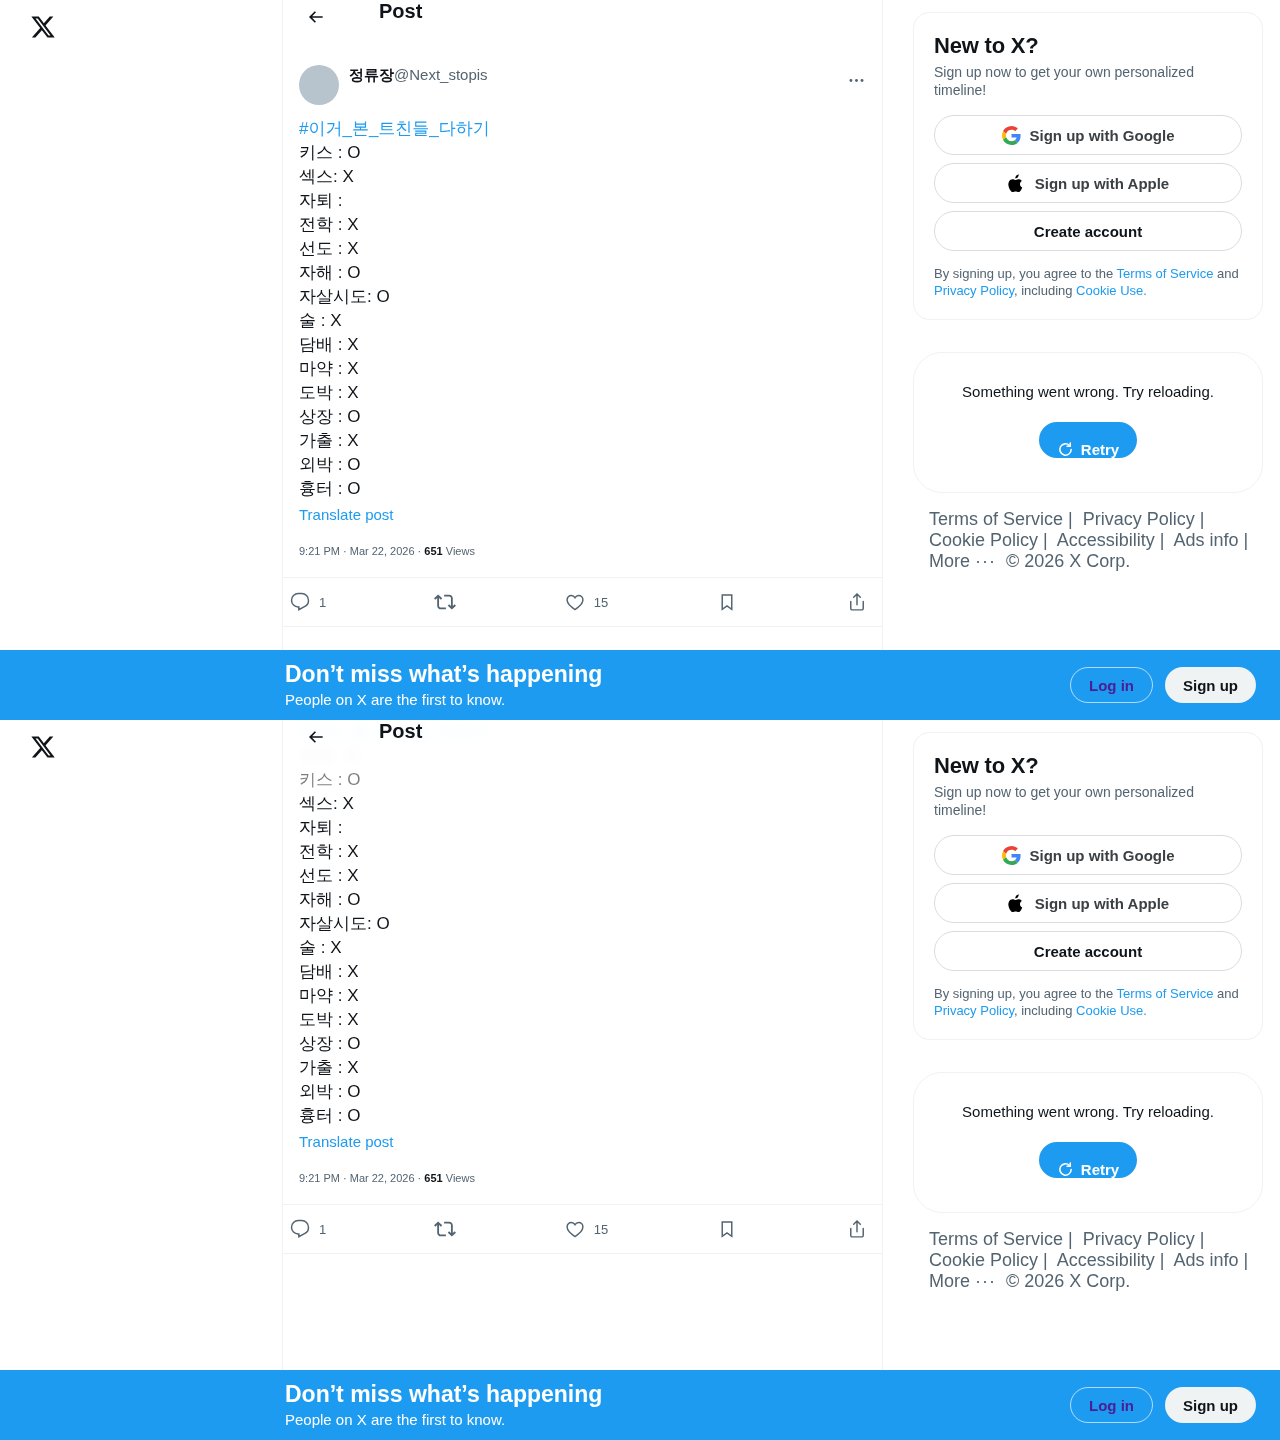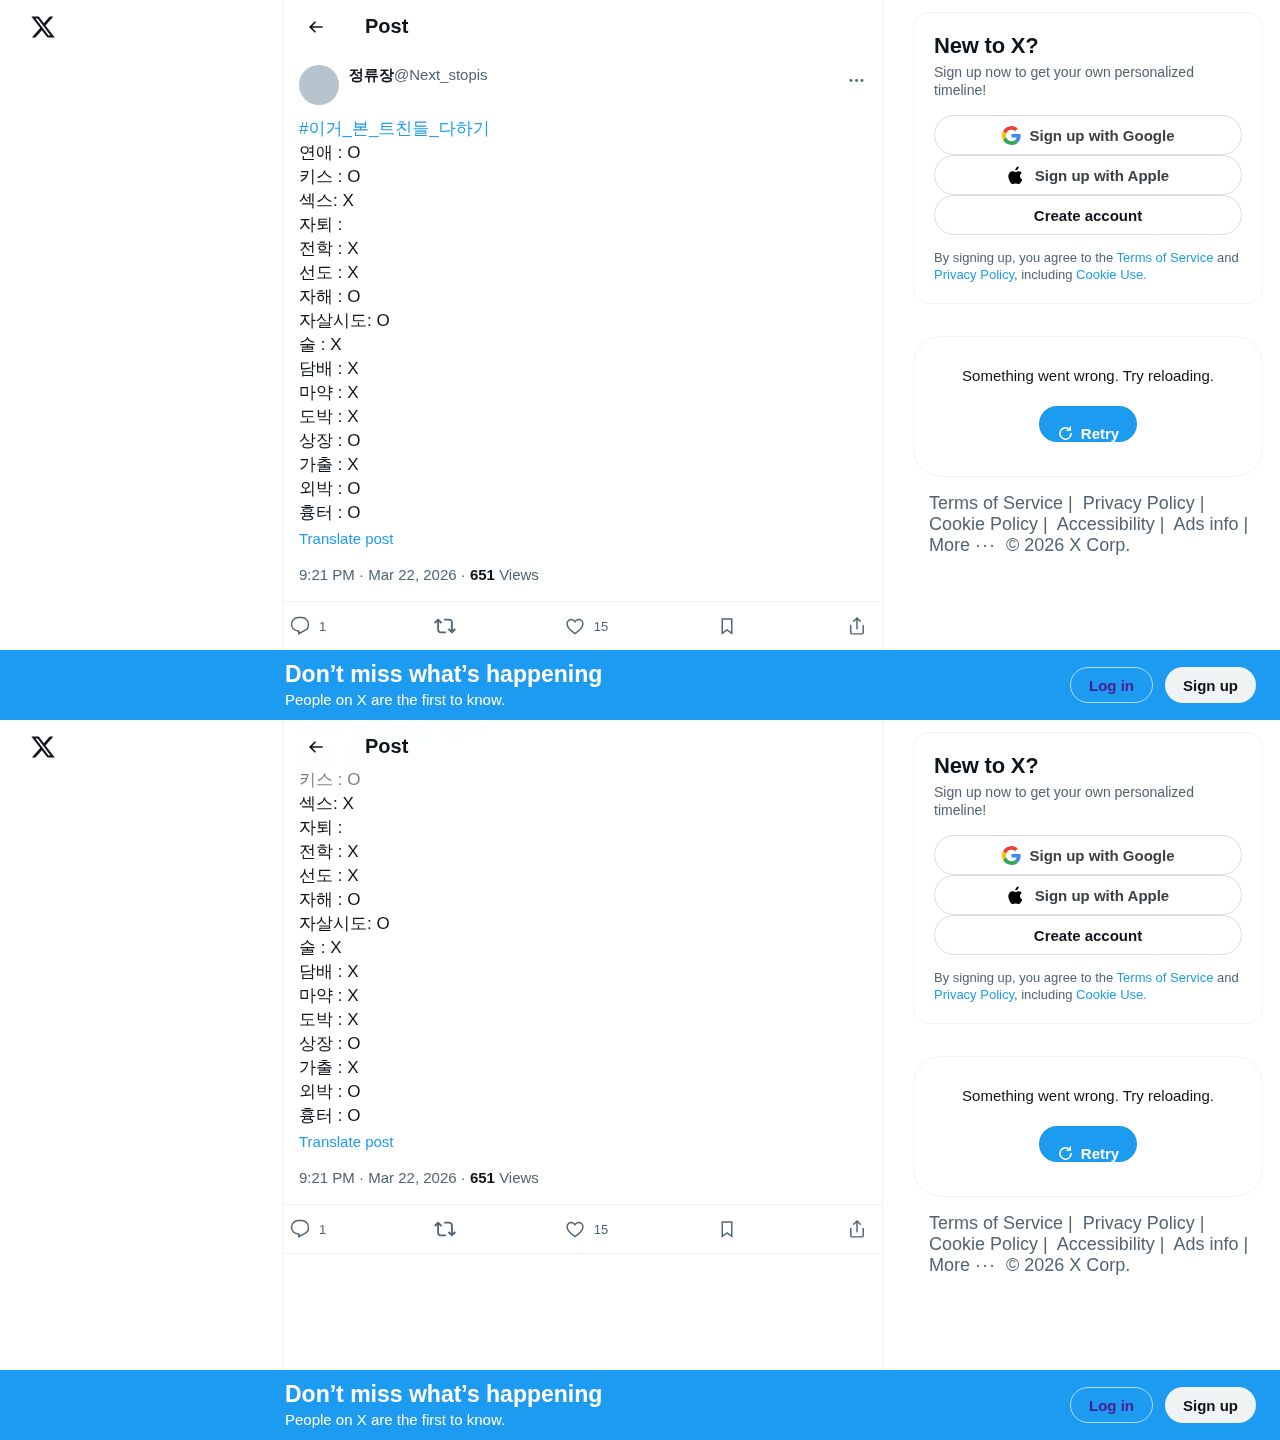--- a/index.html
+++ b/index.html
@@ -7,60 +7,60 @@
   .viewport { width:1280px; height:720px; position:relative; overflow:hidden; background:#fff; }
   .cols { display:flex; height:650px; }
 
   
   .rail { width:283px; border-right:1px solid #eff3f4; padding:14px 0 0 30px; flex:none; }
   .x-logo { width:26px; height:26px; display:block; }
   .x-logo path { fill:#0f1419; }
 
   
   .main { width:600px; flex:none; border-right:1px solid #eff3f4; position:relative; background:#fff; }
-  .page-header { height:53px; display:flex; align-items:center; padding:0 16px; gap:32px; background:#fff; }
+  .page-header { height:53px; display:flex; padding:0 16px; gap:46px; background:#fff; }
   .page-header.overlay { position:absolute; top:0; left:0; width:100%; z-index:3;
       background:rgba(255,255,255,0.86); backdrop-filter:blur(5px); -webkit-backdrop-filter:blur(5px); }
   .back-btn { width:34px; height:34px; border:none; background:transparent; display:flex; align-items:center; justify-content:center; cursor:pointer; border-radius:50%; }
   .back-btn svg { width:20px; height:20px; fill:#0f1419; }
   .page-title { font-size:20px; font-weight:700; }
 
   .article { padding:0 16px; }
   .author-row { display:flex; align-items:flex-start; padding-top:12px; }
   .avatar { width:40px; height:40px; border-radius:50%; background:#b7c4ce; flex:none; }
   .author-info { margin-left:10px; display:flex; }
   .author-name { font-size:15px; font-weight:700; line-height:20px; color:#0f1419; }
   .author-handle { font-size:15px; line-height:20px; color:#536471; }
   .more-btn { margin-left:auto; border:none; background:transparent; cursor:pointer; padding:6px 0; }
   .more-btn svg { width:19px; height:19px; fill:#536471; }
 
   .post-text { margin-top:12px; font-size:17px; line-height:24px; color:#0f1419; }
   .post-text .hashtag { color:#1d9bf0; text-decoration:none; }
   .post-line { display:block; }
   .translate-link { display:inline-block; margin-top:4px; font-size:15px; line-height:20px; color:#1d9bf0; text-decoration:none; }
-  .time-row { margin:16px 0; font-size:15px; line-height:20px; color:#536471; }
+  .time-row { margin:16px 0; font-size:11px; line-height:20px; color:#536471; }
   .time-row .views-count { font-weight:700; color:#0f1419; }
   .divider { height:1px; background:#eff3f4; }
   .action-bar { height:48px; display:flex; align-items:center; justify-content:space-between; padding:0 14px 0 6px; }
   .act { display:flex; align-items:center; gap:8px; color:#536471; background:transparent; border:none; cursor:pointer; font-size:13px; font-family:inherit; }
   .act svg { width:22px; height:22px; }
   .act .stroke { fill:none; stroke:#536471; stroke-width:1.6; }
   .act .fill { fill:#536471; }
 
   
   .dim-1 { opacity:.45; filter:blur(0.6px); }
   .dim-2 { opacity:.35; filter:blur(1px); }
   .dim-3 { opacity:.55; }
 
   
   .sidebar { flex:1; padding:12px 0 0 30px; }
   .card { width:350px; border:1px solid #eff3f4; border-radius:16px; padding:20px; background:#fff; }
   .card-title { font-size:22px; font-weight:800; letter-spacing:-.2px; }
   .card-sub { margin-top:4px; font-size:14px; line-height:18px; color:#536471; }
-  .pill-btn { width:100%; height:40px; margin-top:0; border-radius:9999px; border:1px solid #dadce0; background:#fff;
+  .pill-btn { width:100%; height:40px; margin-top:8px; border-radius:9999px; border:1px solid #dadce0; background:#fff;
       display:flex; align-items:center; justify-content:center; gap:9px; font-size:15px; font-weight:700; color:#3c4043; cursor:pointer; font-family:inherit; }
   .pill-btn.first { margin-top:16px; }
   .pill-btn svg { width:19px; height:19px; flex:none; }
   .pill-btn.create { color:#0f1419; }
   .card-terms { margin-top:14px; font-size:13px; line-height:17px; color:#536471; }
   .card-terms a { color:#1d9bf0; text-decoration:none; }
 
   .error-card { width:350px; border:1px solid #eff3f4; border-radius:29px; margin-top:32px; padding:30px 20px; text-align:center; background:#fff; }
   .error-msg { font-size:15px; color:#0f1419; }
   .retry-btn { margin:22px auto 4px; height:36px; padding:0 18px; border:none; border-radius:9999px; background:#1d9bf0; color:#fff;
@@ -118,21 +118,20 @@
             <svg viewBox="0 0 24 24">
                 <circle cx="5" cy="12" r="1.8" fill="#536471"></circle>
                 <circle cx="12" cy="12" r="1.8" fill="#536471"></circle>
                 <circle cx="19" cy="12" r="1.8" fill="#536471"></circle>
               </svg>
           </button>
         </div>
 
         <div class="post-text">
           <a href="#" class="hashtag post-line">#이거_본_트친들_다하기</a>
-          <span class="post-line">연애 : O</span>
           <span class="post-line">키스 : O</span>
           <span class="post-line">섹스: X</span>
           <span class="post-line">자퇴 :</span>
           <span class="post-line">전학 : X</span>
           <span class="post-line">선도 : X</span>
           <span class="post-line">자해 : O</span>
           <span class="post-line">자살시도: O</span>
           <span class="post-line">술 : X</span>
           <span class="post-line">담배 : X</span>
           <span class="post-line">마약 : X</span>

